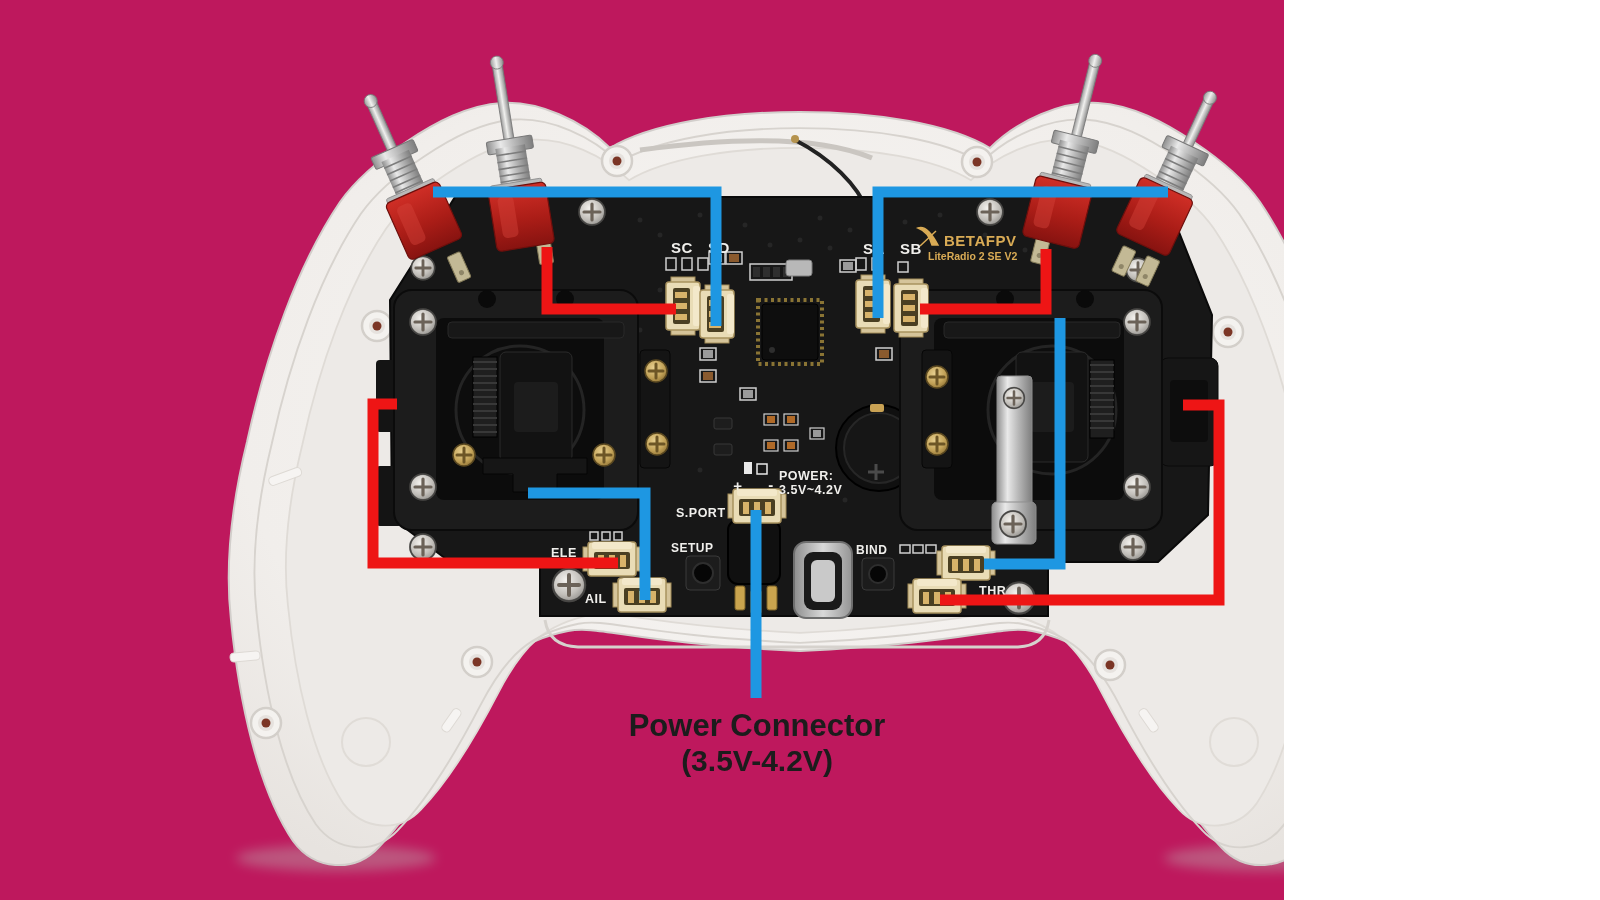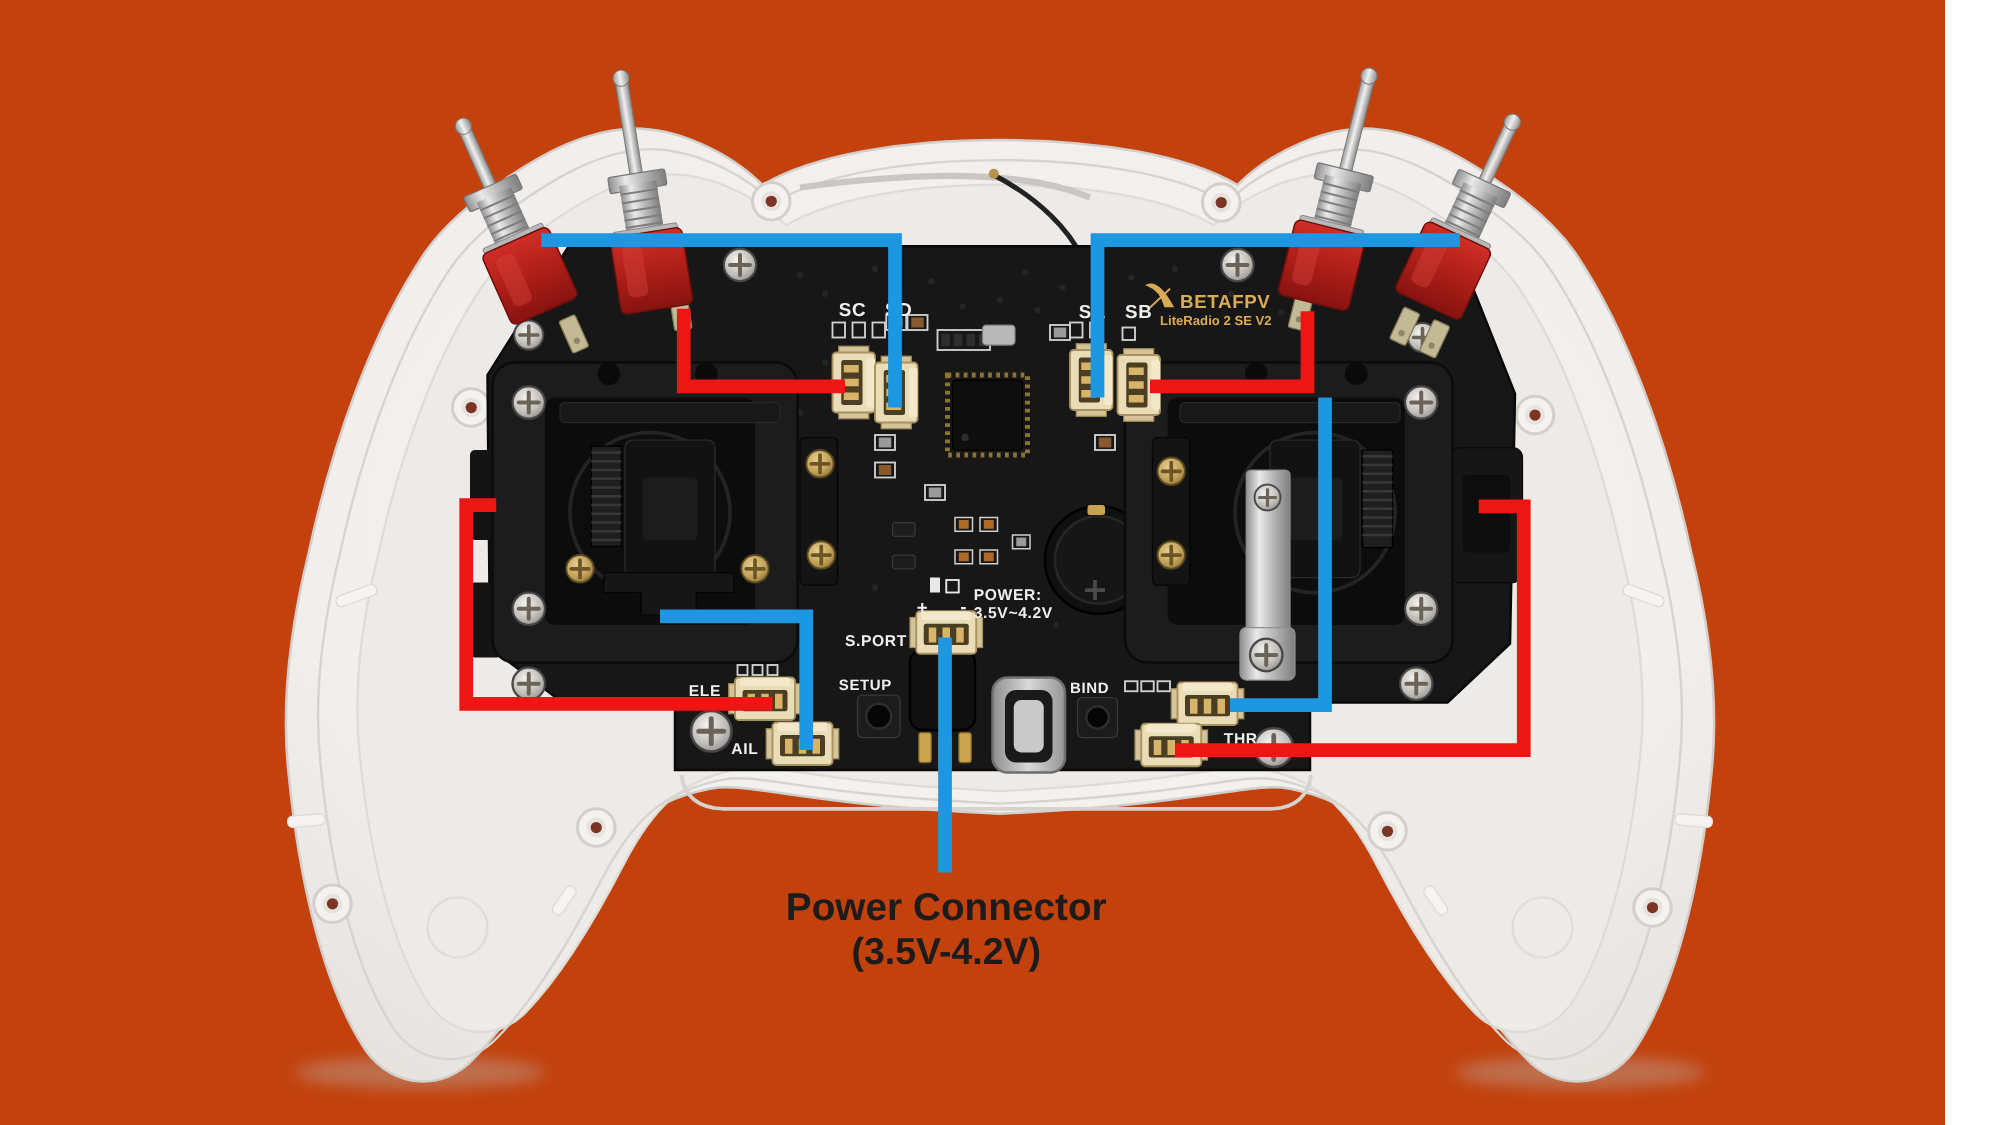--- a/index.html
+++ b/index.html
@@ -1,16 +1,16 @@
 <!DOCTYPE html>
 <html><head>
 <meta charset="utf-8">
 <style>
   html,body{margin:0;padding:0;background:#ffffff;}
-  .stage{position:relative;width:1556px;height:900px;background:#c2410c;overflow:hidden;
+  .stage{position:relative;width:1284px;height:900px;background:#be185d;overflow:hidden;
          font-family:"Liberation Sans",sans-serif;}
   svg{display:block;}
   text{font-family:"Liberation Sans","DejaVu Sans",sans-serif;}
   .silk{font-weight:bold;letter-spacing:.5px;}
   .callout{font-weight:bold;letter-spacing:0px;}
 </style>
 </head>
 <body>
 
 <div class="stage">

